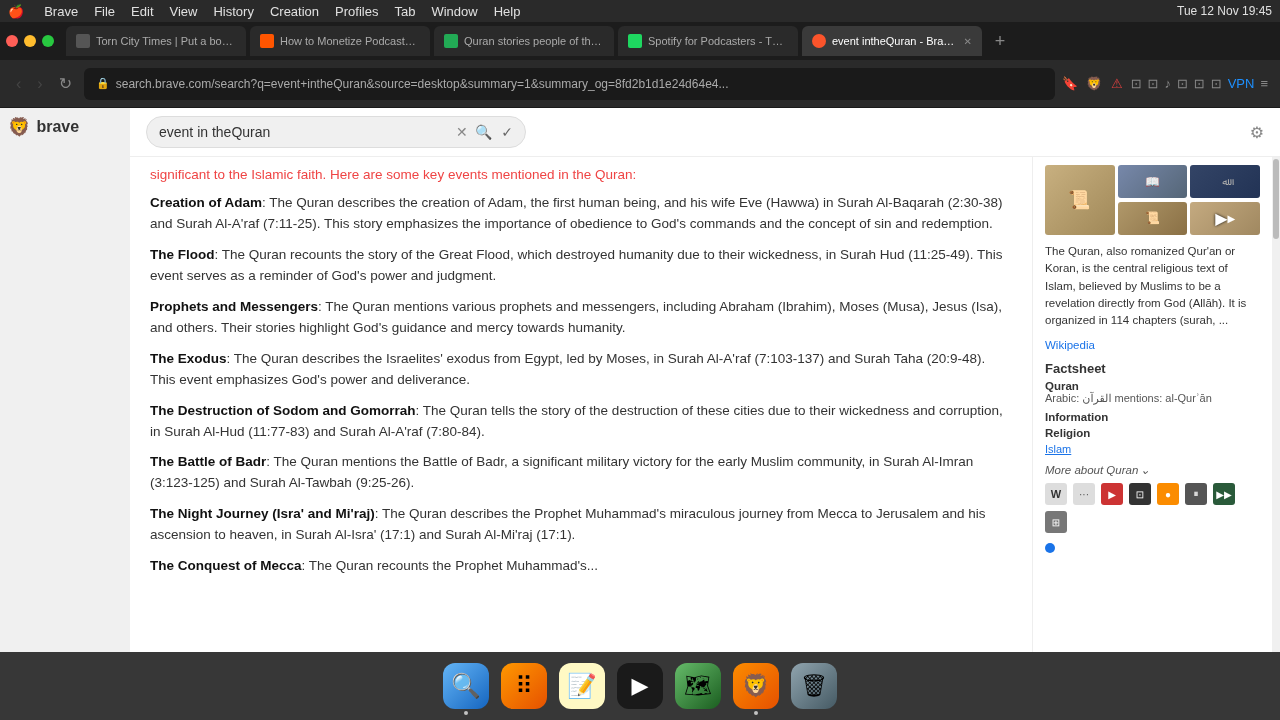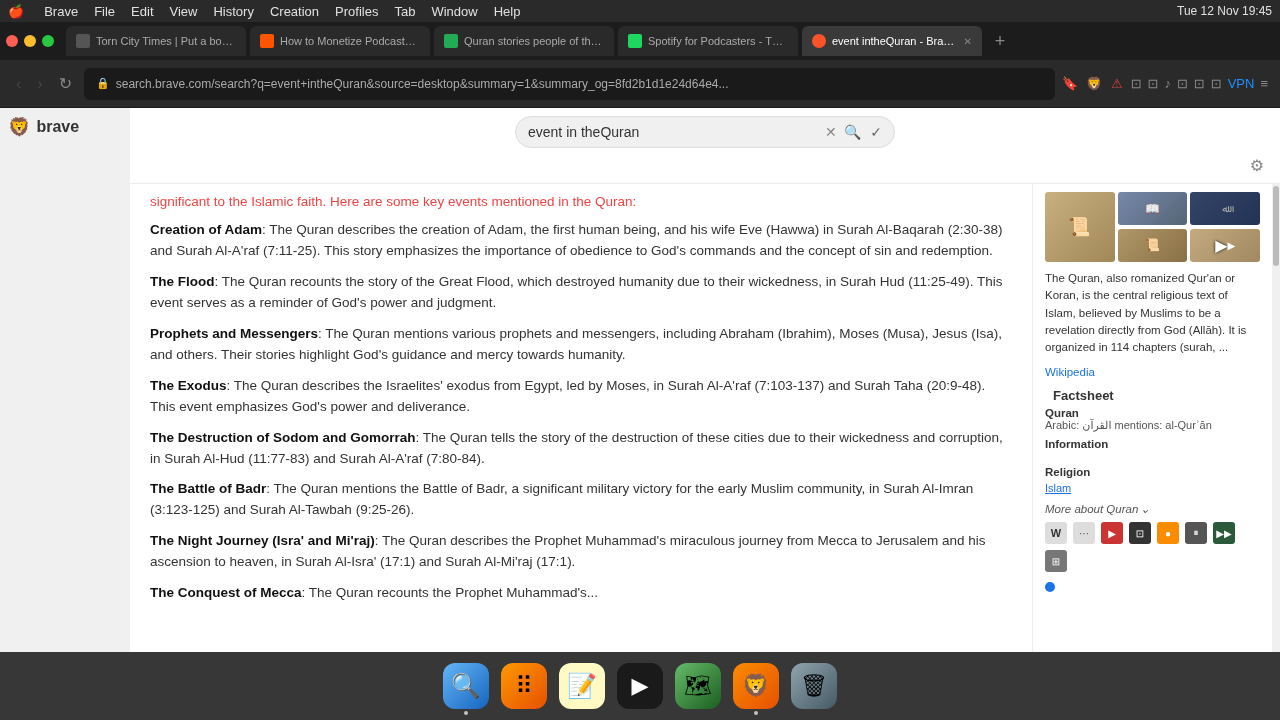--- a/index.html
+++ b/index.html
@@ -158,21 +158,21 @@
     .wiki-link {
       color: #1a73e8;
       font-size: 11.5px;
       text-decoration: none;
     }
 
     .factsheet-title {
       font-size: 13px;
       font-weight: bold;
       color: #333;
-      margin: 8px 8px 4px;
+      margin: 8px 0 4px;
     }
 
     .fact-row {
       margin-bottom: 4px;
     }
 
     .fact-label {
       font-size: 11.5px;
       font-weight: bold;
       color: #333;
@@ -354,21 +354,21 @@
 
     <div style="width:130px;background:#f0f0f0;display:flex;flex-direction:column;padding:8px;">
       <div class="brave-logo">
         <span style="color:#fb542b;font-size:18px;">🦁</span>
         <span style="color:#333;font-size:16px;font-weight:600;">brave</span>
       </div>
     </div>
 
     <div style="flex:1;background:#fff;display:flex;flex-direction:column;overflow:hidden;">
 
-      <div style="padding:8px 16px;display:flex;align-items:center;gap:8px;border-bottom:1px solid #eee;background:#fff;flex-direction:column;">
+      <div style="padding:8px 16px;display:flex;align-items:center;gap:8px;border-bottom:1px solid #eee;background:#fff;">
         <div class="search-input-box">
           <span class="search-query">event in theQuran</span>
           <span class="search-clear">✕</span>
           <span class="search-icon-btn">🔍</span>
           <span class="search-check">✓</span>
         </div>
         <span style="margin-left:auto;color:#888;font-size:16px;cursor:pointer;">⚙</span>
       </div>
 
       <div style="display:flex;flex:1;overflow:hidden;">
@@ -430,21 +430,21 @@
               <span style="font-family:Liberation Sans, sans-serif;">القرآن</span>
               <span>mentions:</span>
               <span>al-Qurʾān</span>
             </div>
           </div>
 
           <div class="fact-row" style="margin-top:6px;">
             <div class="fact-label">Information</div>
           </div>
 
-          <div class="fact-row" style="margin-top:16px;">
+          <div class="fact-row" style="margin-top:4px;">
             <div class="fact-label">Religion</div>
             <a class="fact-link" href="#">Islam</a>
           </div>
 
           <div class="more-link">
             <span>More about Quran</span>
             <span>⌄</span>
           </div>
 
           

